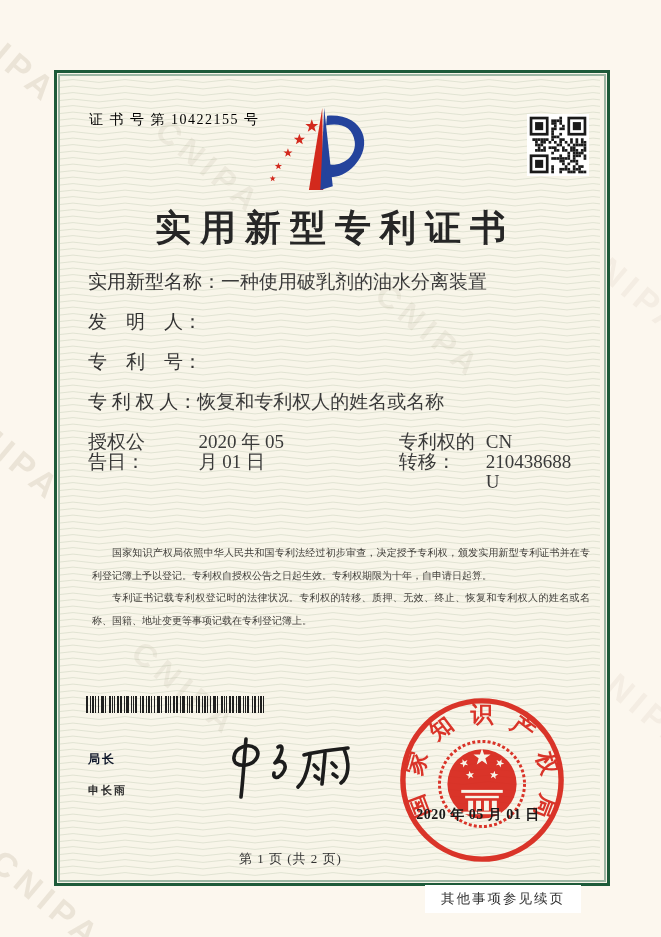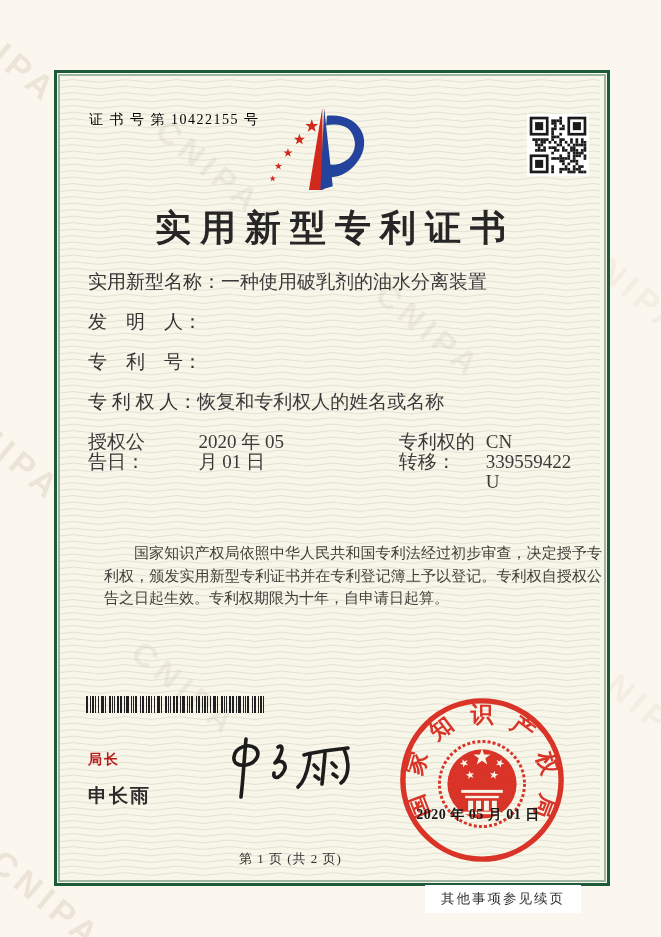--- a/index.html
+++ b/index.html
@@ -41,29 +41,29 @@
   }
   
   .fields{ position:absolute; left:88px; top:272px; width:486px; font-size:19px; }
   .row{ display:flex; line-height:20px; margin-bottom:20px; }
   .row .lab{ white-space:pre; color:#333; }
   .row .val{ flex:1; color:#3a3a3a; }
   .row.addr{ margin-bottom:8px; }
   .grant{ display:flex; line-height:20px;gap:36px; }
   .grant .pair2{ margin-left:62px; display:flex; }
   
-  .paras{ position:absolute; left:104px; top:542px; width:498px;
-          font-size:15px; line-height:22.5px; text-align:justify; color:#403e3a; }
+  .paras{ position:absolute; left:92px; top:542px; width:498px;
+          font-size:10px; line-height:22.5px; text-align:justify; color:#403e3a; }
   .paras p{ margin:0; text-indent:2em; }
   
   .barcode{ position:absolute; left:86px; top:696px; width:182px; height:17px; }
   
-  .sig-role{ position:absolute; left:88px; top:751px; font-size:14px; font-weight:bold;
-             font-family:"Liberation Sans","DejaVu Sans",sans-serif; color:#b91c1c; letter-spacing:2px;}
-  .sig-name{ position:absolute; left:88px; top:783px; font-size:19px; font-weight:bold;
+  .sig-role{ position:absolute; left:88px; top:751px; font-size:12px; font-weight:bold;
+             font-family:"Liberation Sans","DejaVu Sans",sans-serif; color:#0f172a; letter-spacing:2px;}
+  .sig-name{ position:absolute; left:88px; top:783px; font-size:11px; font-weight:bold;
              font-family:"Liberation Sans","DejaVu Sans",sans-serif; color:#2c2c2c; letter-spacing:2px;}
   .sig-hand{ position:absolute; left:222px; top:727px; width:148px; height:84px; }
   .sig-hand path{ fill:none; stroke:#1c1c1c; stroke-width:3.6; stroke-linecap:round; stroke-linejoin:round; }
   
   .seal{ position:absolute; left:393px; top:691px; width:178px; height:178px; opacity:.93; }
   .seal-ch{ font-size:23px; font-weight:bold; fill:var(--seal-red);
             font-family:"Liberation Serif","DejaVu Serif",serif; text-anchor:middle; }
   .seal-date{ position:absolute; left:398px; top:806px; width:160px; text-align:center;
               font-size:14px; font-weight:bold; color:#191919; letter-spacing:.5px; }
   
@@ -380,27 +380,28 @@
     </div>
     <div class="row">
       <span class="lab">专 利 权 人：</span>
       <span class="val">恢复和专利权人的姓名或名称</span>
     </div>
     <div class="grant">
       <span class="lab">授权公告日：</span>
       <span>2020 年 05 月 01 日</span>
       <span class="pair2">
         <span class="lab">专利权的转移：</span>
-        <span>CN 339559422 U</span>
+        <span>CN 210438688 U</span>
       </span>
     </div>
   </div>
 
   <div class="paras">
     <p>国家知识产权局依照中华人民共和国专利法经过初步审查，决定授予专利权，颁发实用新型专利证书并在专利登记簿上予以登记。专利权自授权公告之日起生效。专利权期限为十年，自申请日起算。</p>
+    <p>专利证书记载专利权登记时的法律状况。专利权的转移、质押、无效、终止、恢复和专利权人的姓名或名称、国籍、地址变更等事项记载在专利登记簿上。</p>
   </div>
 
   <svg class="barcode" id="barcode" viewBox="0 0 182 17" preserveAspectRatio="none">
       <rect x="0" y="0" width="2" height="17" fill="#202020"></rect>
       <rect x="4" y="0" width="1" height="17" fill="#202020"></rect>
       <rect x="6" y="0" width="2" height="17" fill="#202020"></rect>
       <rect x="9" y="0" width="1" height="17" fill="#202020"></rect>
       <rect x="12" y="0" width="1" height="17" fill="#202020"></rect>
       <rect x="15" y="0" width="3" height="17" fill="#202020"></rect>
       <rect x="19" y="0" width="1" height="17" fill="#202020"></rect>

